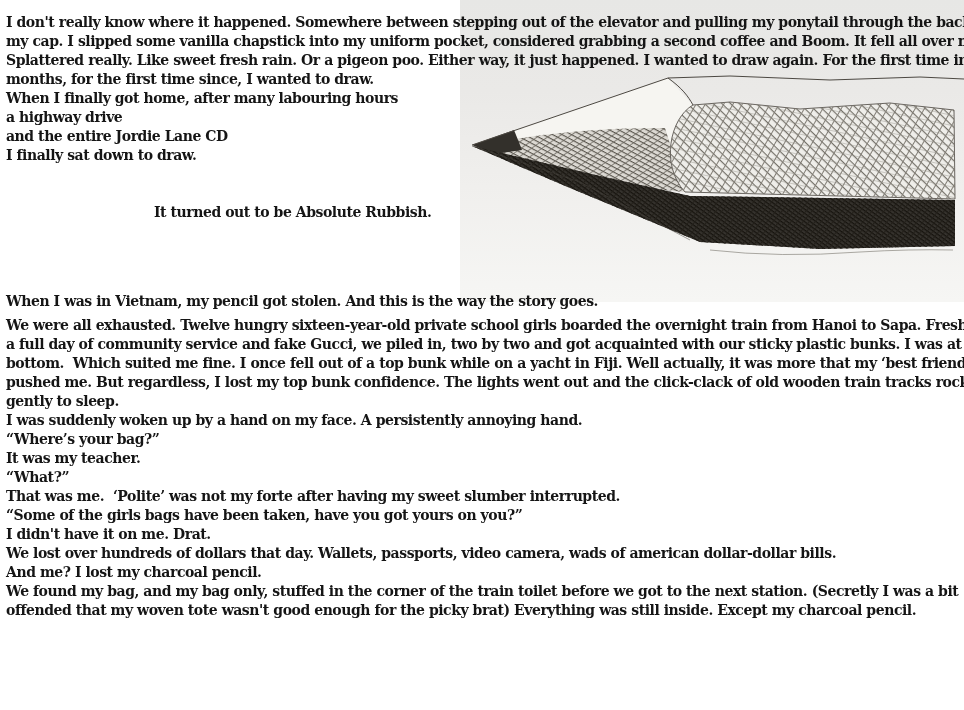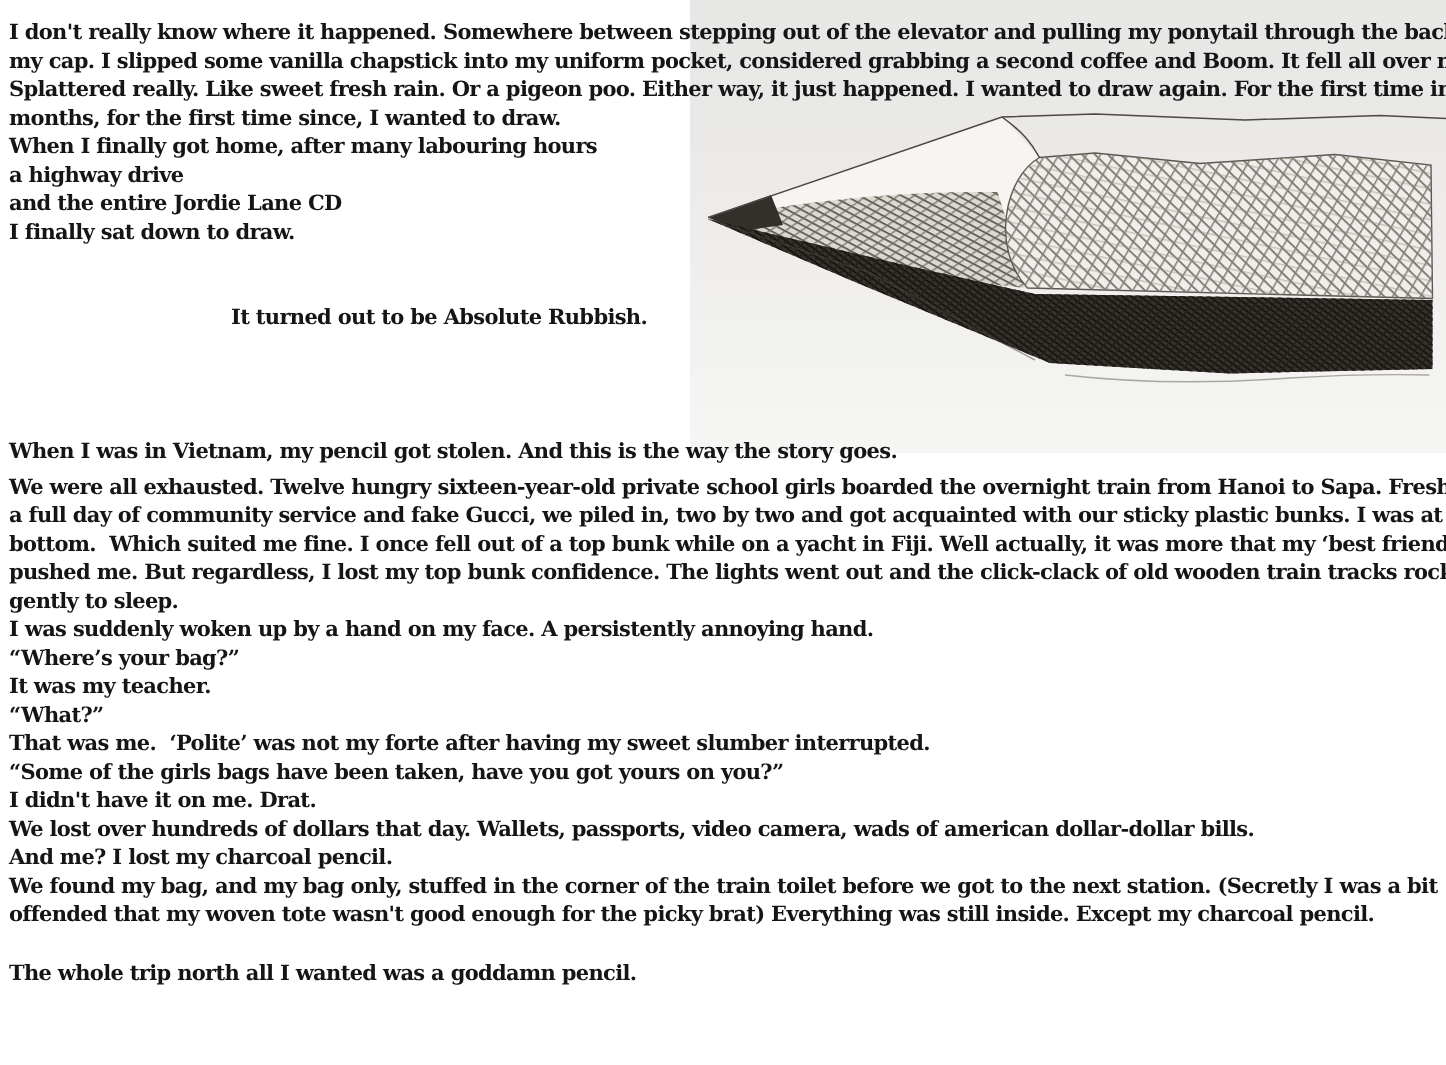--- a/index.html
+++ b/index.html
@@ -121,14 +121,13 @@
   <div class="ln">That was me.  ‘Polite’ was not my forte after having my sweet slumber interrupted.</div>
   <div class="ln">“Some of the girls bags have been taken, have you got yours on you?”</div>
   <div class="ln">I didn't have it on me. Drat.</div>
   <div class="ln">We lost over hundreds of dollars that day. Wallets, passports, video camera, wads of american dollar-dollar bills.</div>
   <div class="ln">And me? I lost my charcoal pencil.</div>
   <div class="ln">We found my bag, and my bag only, stuffed in the corner of the train toilet before we got to the next station. (Secretly I was a bit</div>
   <div class="ln">offended that my woven tote wasn't good enough for the picky brat) Everything was still inside. Except my charcoal pencil.</div>
 </section>
 
 <section class="block" id="sec-closing">
-  <div class="ln">The whole trip north all I wanted was a goddamn pencil.</div>
 </section>
 
 </body></html>

